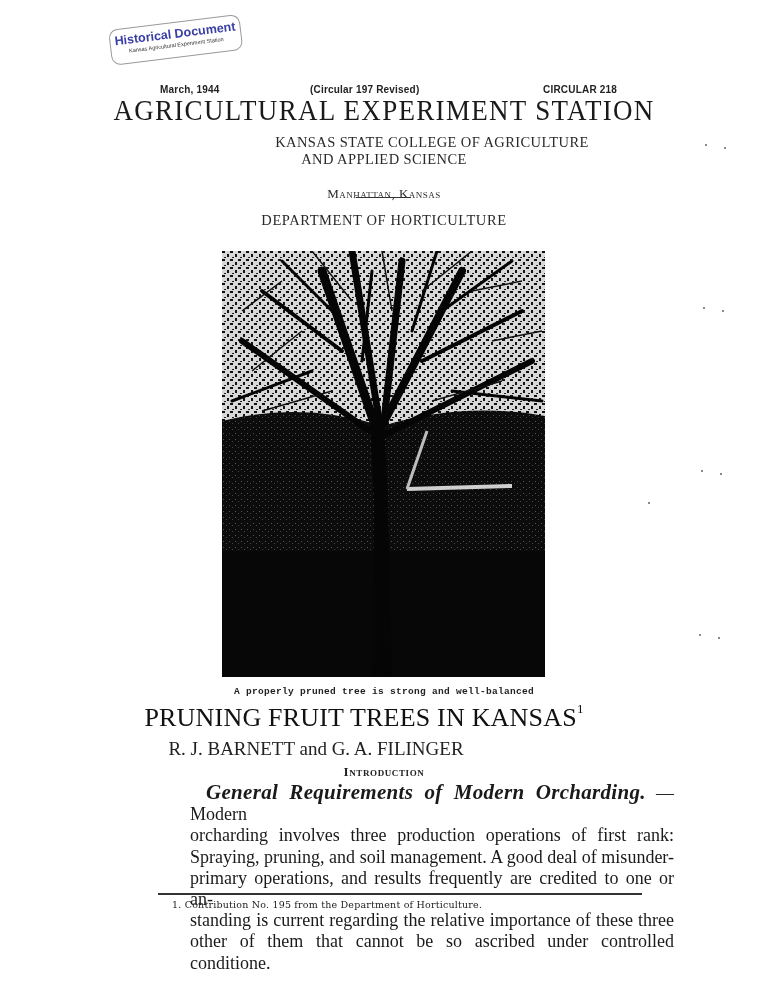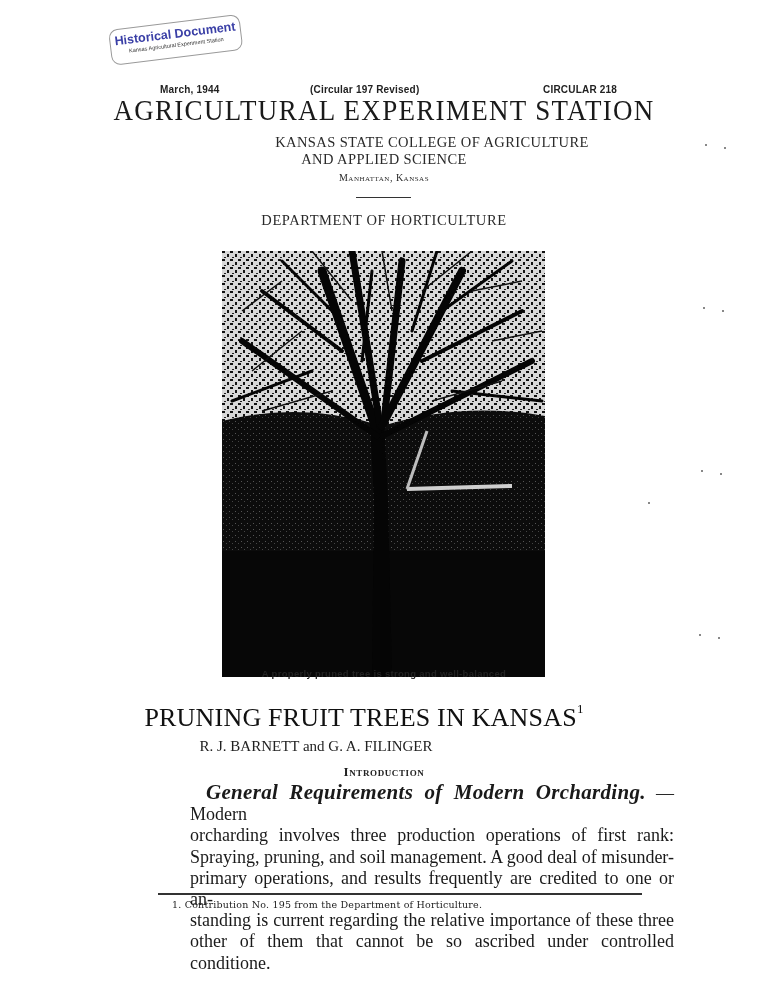--- a/index.html
+++ b/index.html
@@ -23,34 +23,34 @@
     .hdr-right { left: 543px; }
 
     .station-title {
       left: 0; width: 768px; top: 95px; text-align: center;
       font-family: "Liberation Serif", serif; font-size: 27px; letter-spacing: 1.3px; color: #1a1a1a;
       transform: scaleY(1.1);
     }
     .center-line { left: 0; width: 768px; text-align: center; font-family: "Liberation Serif", serif; color: #2a2a2a; }
     .college-1 { top: 134px; font-size: 14.5px; letter-spacing: 0.4px; padding-left: 48px; }
     .college-2 { top: 151px; font-size: 14.5px; letter-spacing: 0.4px; }
-    .city { top: 172px; font-size: 10px; font-variant: small-caps; letter-spacing: 0.5px; }
+    .city { top: 186px; font-size: 13px; font-variant: small-caps; letter-spacing: 0.5px; }
     .rule-short { left: 356px; top: 197px; width: 55px; height: 0; border-top: 1.5px solid #333; }
     .dept { top: 212px; font-size: 14.5px; letter-spacing: 0.6px; }
 
     
     .photo { left: 222px; top: 251px; width: 323px; height: 426px; background: #0b0b0b; overflow: hidden; }
     .photo svg { display: block; }
 
-    .caption { top: 668px; left: 0; width: 768px; text-align: center; font-family: Liberation Sans, sans-serif; font-weight: bold; font-size: 9.5px; letter-spacing: 0.3px; color: #222; }
+    .caption { top: 686px; left: 0; width: 768px; text-align: center; font-family: Liberation Mono, monospace; font-weight: bold; font-size: 9.5px; letter-spacing: 0.3px; color: #222; }
 
     .main-title { top: 703px; left: 0; width: 728px; text-align: center; font-family: "Liberation Serif", serif; font-size: 26px; color: #111; letter-spacing: 0.2px; }
     .main-title sup { font-size: 13px; vertical-align: top; position: relative; top: -2px; }
 
-    .authors { top: 738px; left: 0; width: 632px; text-align: center; font-family: "Liberation Serif", serif; font-size: 15px; color: #222; }
+    .authors { top: 738px; left: 0; width: 632px; text-align: center; font-family: "Liberation Serif", serif; font-size: 19px; color: #222; }
     .intro { top: 764px; left: 0; width: 768px; text-align: center; font-family: "Liberation Serif", serif; font-weight: bold; font-variant: small-caps; font-size: 13px; letter-spacing: 0.6px; color: #222; }
 
     .body-text { left: 158px; width: 484px; top: 782px; font-family: "Liberation Serif", serif; font-size: 18px; line-height: 21.2px; color: #1a1a1a; margin-left: 32px; }
     .body-text p { margin: 0; text-align: justify; text-align-last: justify; }
     .body-text p.last { text-align-last: justify; }
     .lead { font-style: italic; font-weight: bold; font-size: 21px; letter-spacing: 0.3px; padding-left: 16px; }
 
     .footnote-rule { left: 158px; top: 893px; width: 484px; height: 0; border-top: 2px solid #333; }
     .footnote { left: 172px; top: 899px; font-family: "DejaVu Serif", serif; font-size: 9.5px; color: #222; letter-spacing: 0.2px; }
 

